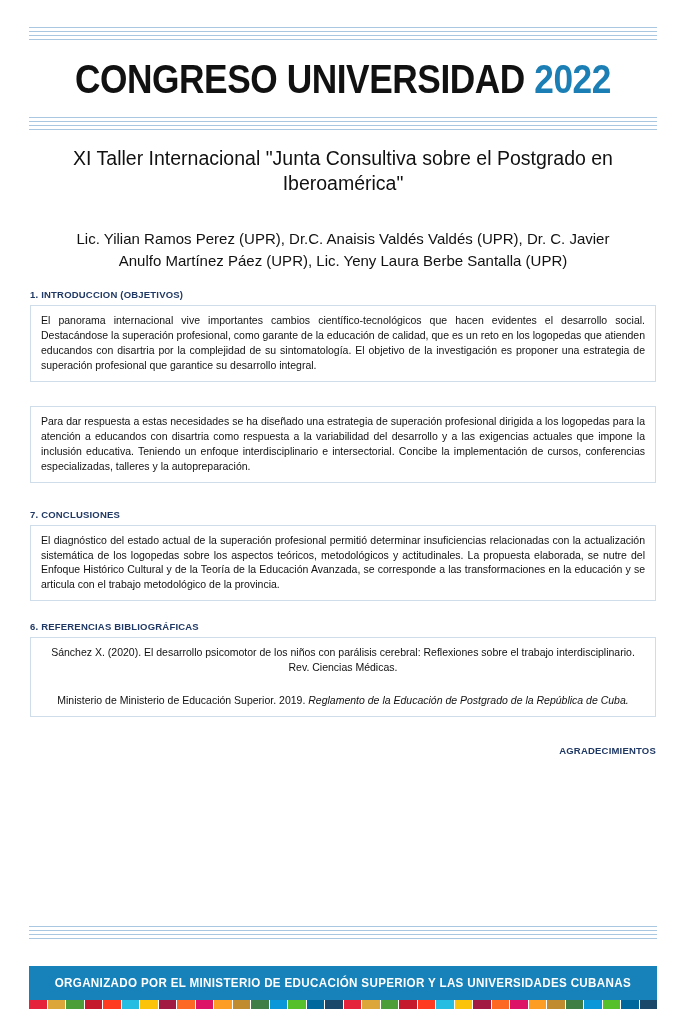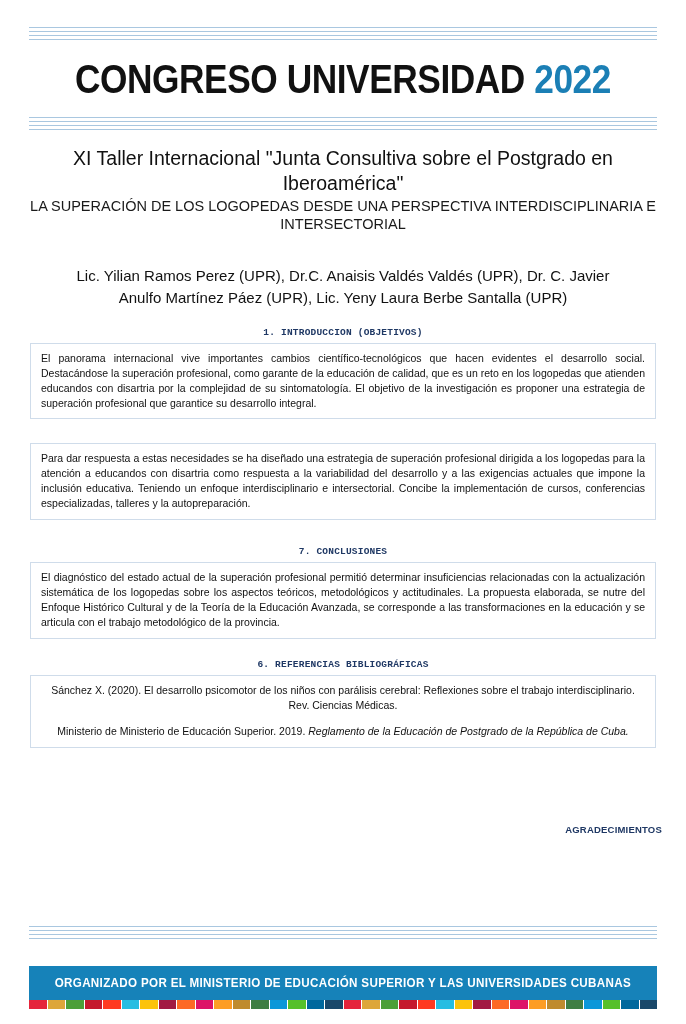--- a/index.html
+++ b/index.html
@@ -86,52 +86,50 @@
     line-height: 1.45;
     color: #111111;
     padding: 32px 55px 0 55px;
   }
 
   
   .section {
     padding: 0 30px;
   }
   .section-heading {
-    text-align: center;
+    text-align: left;
     font-size: 9.5px;
     font-weight: bold;
     color: #1f3864;
     letter-spacing: 0.2px;
     margin: 0 0 5px 0;
-    font-family: Liberation Mono, monospace;
   }
   .section-box {
     border: 1px solid #cfdcea;
     padding: 7px 10px 8px 10px;
     font-size: 10.5px;
     line-height: 1.42;
     color: #111111;
     text-align: justify;
     box-sizing: border-box;
   }
   .section-box p { margin: 0; }
   .section-box.centered { text-align: center; }
-  .section-box.centered p + p { margin-top: 12px; }
+  .section-box.centered p + p { margin-top: 18px; }
   .section-box .it { font-style: italic; }
 
   .gap-intro   { height: 18px; }
   .gap-dev     { height: 24px; }
   .gap-conc    { height: 26px; }
   .gap-refs    { height: 20px; }
   .gap-ack     { height: 28px; }
 
   
   .ack {
-    padding: 0 24px;
-    margin-top: 48px;
+    padding: 0 30px;
   }
   .ack-heading {
     text-align: right;
     font-size: 9.5px;
     font-weight: bold;
     color: #1f3864;
     letter-spacing: 0.2px;
     margin: 0 0 7px 0;
   }
   .ack-body {
@@ -200,21 +198,20 @@
     <div class="rule-group">
       <div class="rule" style="background: rgb(169, 199, 224);"></div>
       <div class="rule" style="background: rgb(169, 199, 224);"></div>
       <div class="rule" style="background: rgb(169, 199, 224);"></div>
       <div class="rule" style="background: rgb(169, 199, 224);"></div>
     </div>
   </div>
 
   <div class="title-block">
     <h1 class="main-title">XI Taller Internacional "Junta Consultiva sobre el Postgrado en Iberoamérica"</h1>
-    <h2 class="sub-title">LA SUPERACIÓN DE LOS LOGOPEDAS DESDE UNA PERSPECTIVA INTERDISCIPLINARIA E INTERSECTORIAL</h2>
   </div>
 
   <div class="authors">Lic. Yilian Ramos Perez (UPR),  Dr.C. Anaisis Valdés Valdés (UPR), Dr. C. Javier Anulfo Martínez Páez (UPR),  Lic. Yeny Laura Berbe Santalla (UPR)</div>
 
   <div class="gap-intro"></div>
   <div class="section">
     <div class="section-heading">1. INTRODUCCION (OBJETIVOS)</div>
     <div class="section-box">
       <p>El panorama internacional vive importantes  cambios científico-tecnológicos que hacen evidentes el desarrollo social. Destacándose la superación profesional, como garante de la educación de calidad, que es un reto en los logopedas que atienden educandos con disartria por la complejidad de su sintomatología. El objetivo de la investigación es proponer una estrategia de superación profesional que garantice su desarrollo integral.</p>
     </div>

